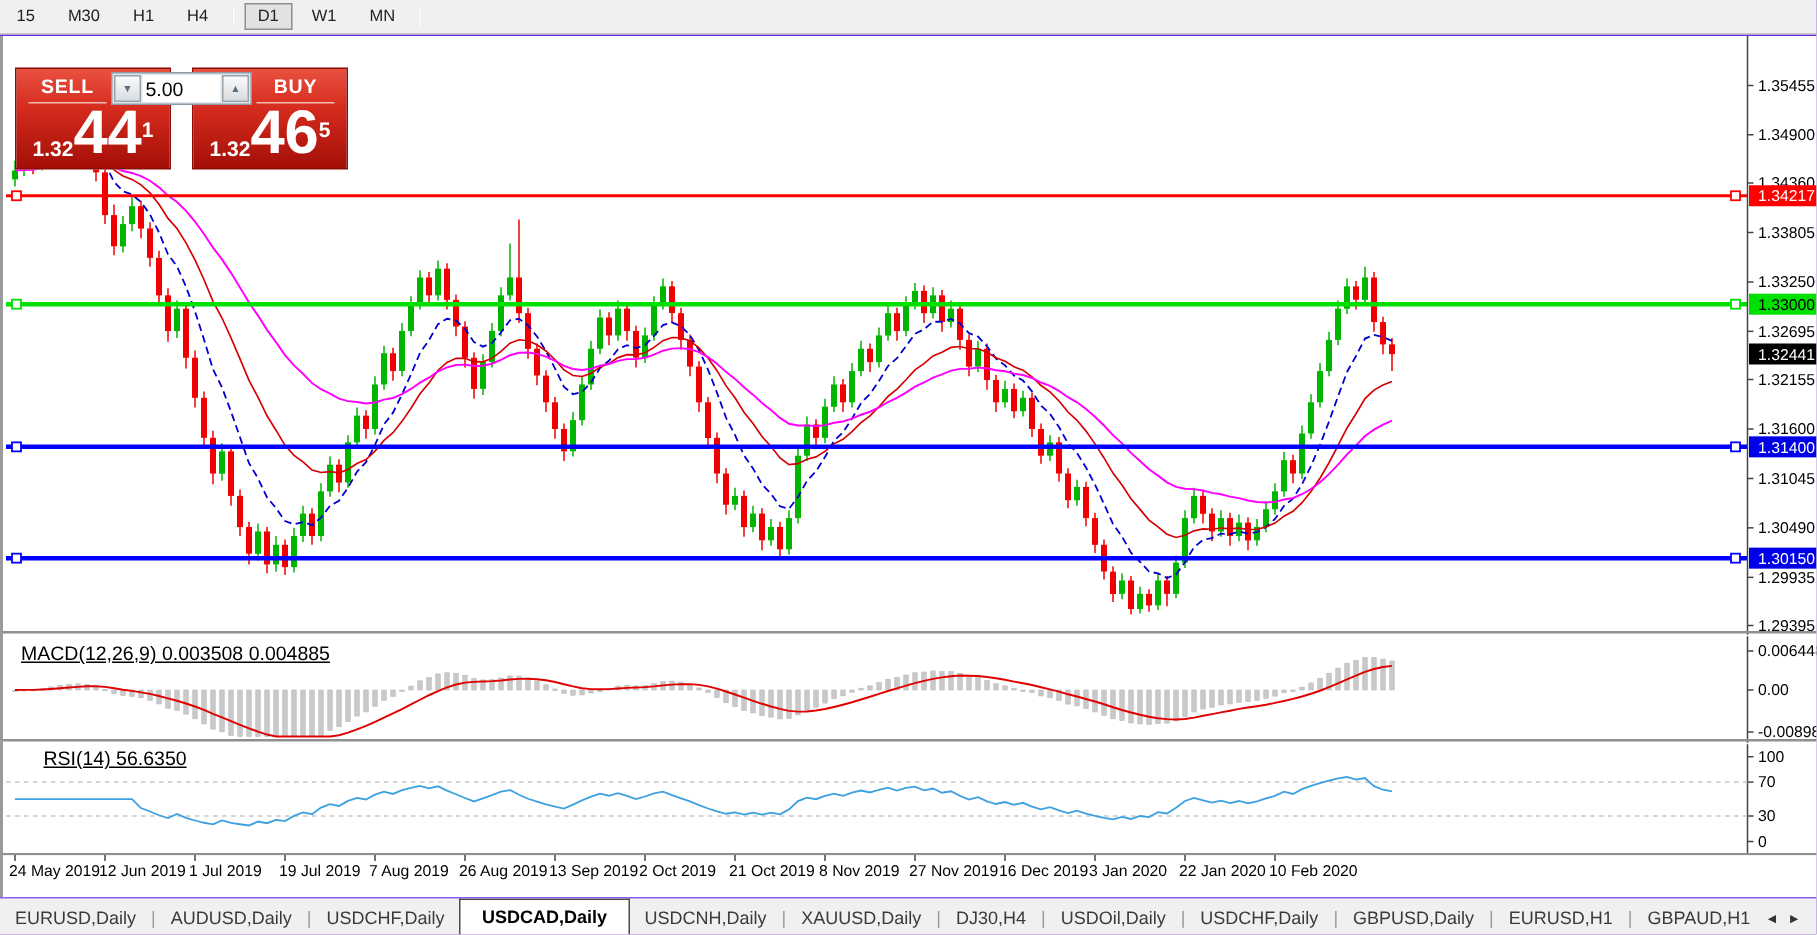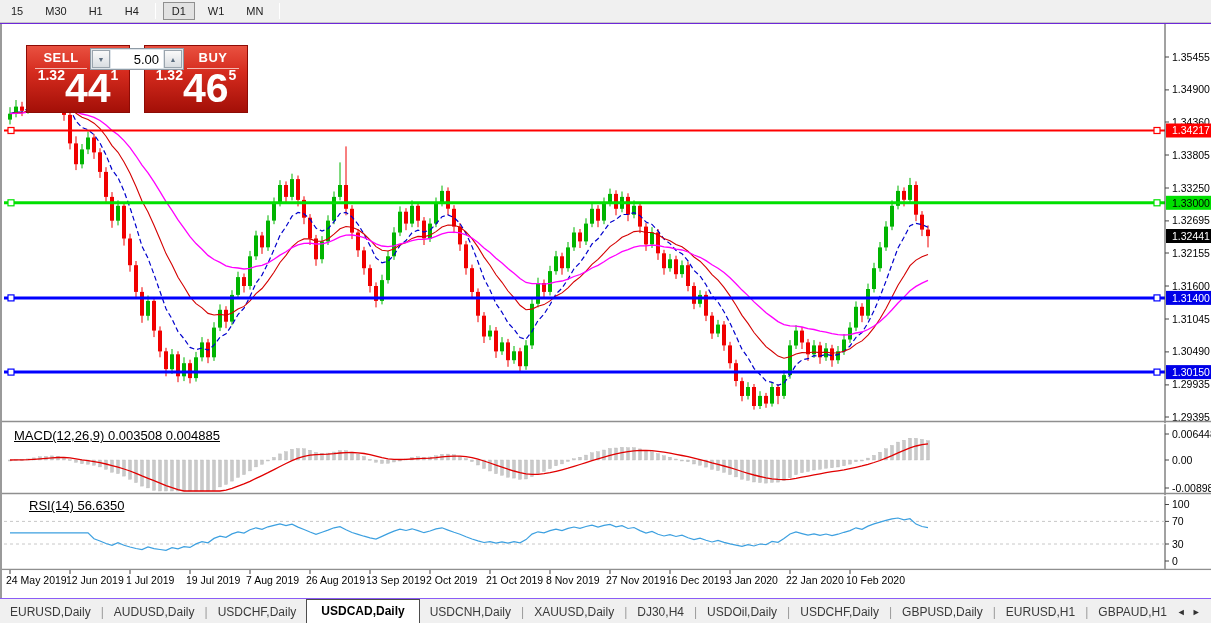--- a/index.html
+++ b/index.html
@@ -13,39 +13,39 @@
   .tf-btn.active{background:#e2e2e2;border:1px solid #8f8f8f;}
   .tb-sep{width:1px;height:16px;background:#b5b5b5;margin:0 5px;border-right:1px solid #fff;}
   
   .chartwin{position:absolute;left:0;top:24px;width:1211px;height:574px;background:#fff;
     border-left:2px solid #9a9a9a;box-shadow:inset 1px 0 0 #e5e5e5;}
   #chart-svg{position:absolute;left:0;top:0;}
   .chart-title{position:absolute;left:12px;top:5px;font-size:12px;color:#000;z-index:4;white-space:nowrap;}
   .chart-title .tri{font-size:8px;vertical-align:1px;margin-right:4px;}
   .pane-label{position:absolute;font-size:13px;color:#000;z-index:4;white-space:nowrap;text-decoration:underline;}
   
-  .trade{position:absolute;left:24px;top:21px;width:222px;height:68px;z-index:6;
+  .trade{position:absolute;left:8px;top:21px;width:222px;height:68px;z-index:6;
     display:flex;gap:14px;background:#fff;}
   .trade .half{flex:1;background:linear-gradient(180deg,#e95140 0%,#d52b1e 40%,#a30f07 100%);
     border:1px solid #8d0b05;position:relative;}
   .side-label{position:absolute;top:4px;width:64px;text-align:center;color:#fff;
     font-size:13px;font-weight:bold;letter-spacing:.5px;cursor:pointer;}
   .side-label:after{content:"";display:block;margin:3px auto 0;width:52px;height:1px;background:#f3b9b2;}
   .sell-label{left:2px;}
   .buy-label{right:2px;}
   .bigprice{position:absolute;bottom:3px;left:0;right:0;display:flex;justify-content:center;
-    color:#fff;font-weight:bold;line-height:1;}
+    align-items:flex-end;color:#fff;font-weight:bold;line-height:1;}
   .bp-small{font-size:14px;margin-bottom:3px;}
   .bp-big{font-size:41px;}
   .bp-sup{font-size:14px;margin-bottom:16px;}
   .spinner{position:absolute;left:50%;transform:translateX(-50%);top:3px;z-index:7;
     display:flex;height:22px;border:1px solid #8f9ba6;background:#dfe5ea;padding:1px;}
   .spin-btn{width:18px;background:linear-gradient(#fafafa,#d9dde1);border:1px solid #9aa4ad;
     font-size:7px;color:#5c6e80;display:flex;align-items:center;justify-content:center;cursor:pointer;}
-  .spinner input{width:52px;border:none;outline:none;font-size:13px;text-align:right;
+  .spinner input{width:52px;border:none;outline:none;font-size:13px;
     padding-right:4px;font-family:"Liberation Sans",sans-serif;color:#000;margin:0 1px;}
   
   .tabbar{position:absolute;left:0;top:598px;width:1211px;height:25px;background:#f0f0f0;
     border-top:1px solid #8b5cf6;display:flex;align-items:flex-end;font-size:12px;color:#3a3a3a;}
   .tab{padding:3px 10px 4px;cursor:pointer;white-space:nowrap;}
   .tab.active{background:#fff;border:1px solid #4c4c4c;border-bottom:none;font-weight:bold;
     color:#000;padding:4px 14px 5px;}
   .tab-pipe{color:#999;padding-bottom:4px;}
   .tab-arrows{margin-left:auto;padding:0 8px 6px 0;font-size:9px;color:#333;letter-spacing:6px;cursor:pointer;}
 </style>

